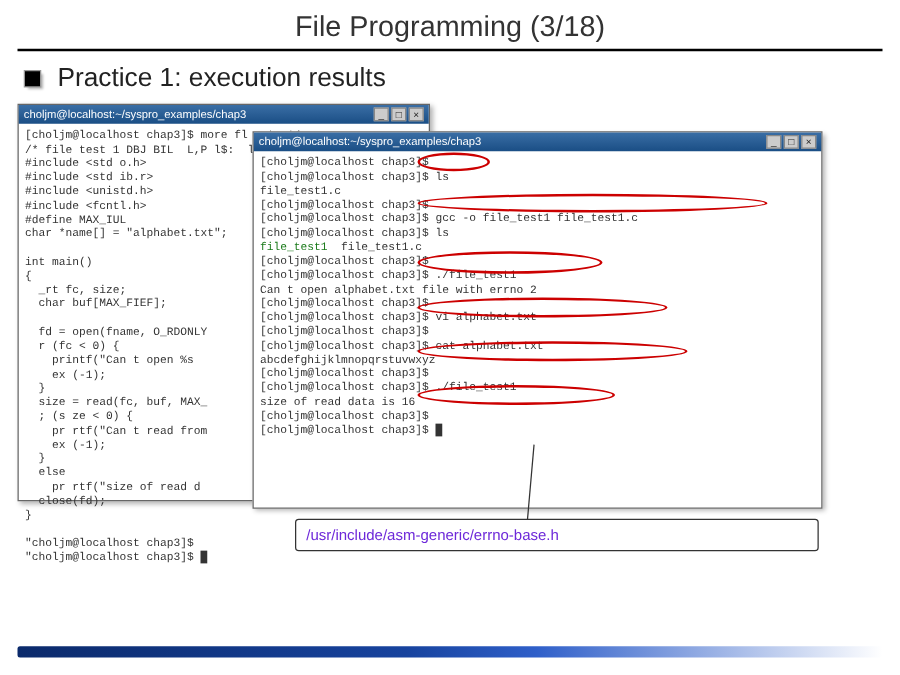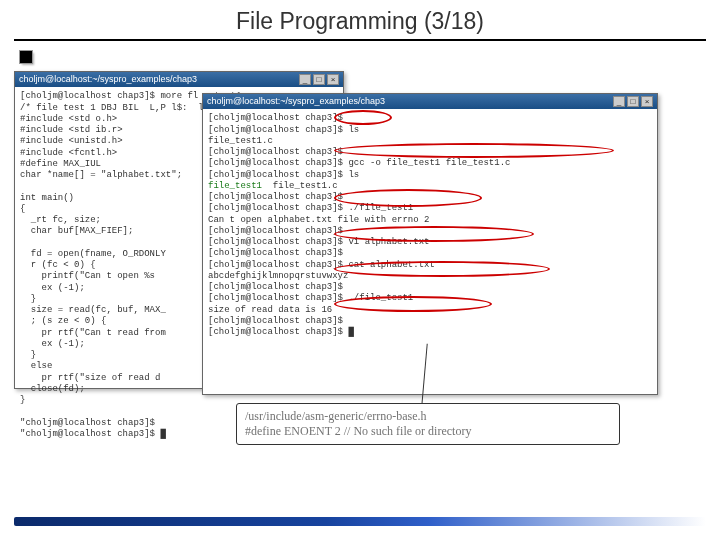--- a/index.html
+++ b/index.html
@@ -13,33 +13,34 @@
   .terminals { position: relative; margin: 4px 14px 0; height: 370px; padding-left: 28px; }
   .term { position: absolute; background: #fff; border: 1px solid #666; box-shadow: 2px 2px 4px rgba(0,0,0,0.3); font-family: "Courier New", monospace; font-size: 9px; line-height: 1.25; color: #333; }
   .term-titlebar { background: linear-gradient(#3a6ea5,#1a4e85); color: #fff; font-family: Arial,sans-serif; font-size: 9px; padding: 2px 4px; display: flex; justify-content: space-between; align-items: center; }
   .term-titlebar .wbtns { display: flex; gap: 2px; }
   .wbtn { width: 12px; height: 11px; background: #ccc; border: 1px solid #888; font-size: 8px; line-height: 9px; text-align: center; color: #222; }
   .term-body { padding: 4px 5px; white-space: pre; overflow: hidden; }
   .term1 { left: 0; top: 0; width: 330px; height: 318px; }
   .term2 { left: 188px; top: 22px; width: 456px; height: 302px; }
   .green { color: #1a7a1a; }
   .red-ell { position: absolute; border: 2px solid #c00; border-radius: 50%; pointer-events: none; }
-  .callout { position: absolute; left: 222px; top: 332px; width: 384px; background: #fff; border: 1px solid #333; border-radius: 3px; padding: 5px 8px; font-family: Liberation Serif, serif; font-size: 12px; color: #737373; }
+  .callout { position: absolute; left: 222px; top: 332px; width: 419px; background: #fff; border: 1px solid #333; border-radius: 3px; padding: 5px 8px; font-family: Liberation Sans, sans-serif; font-size: 12px; color: #6d28d9; }
   .callout-line { position: absolute; background: #333; height: 1px; transform-origin: left center; }
   .footer-bar { position: absolute; left: 14px; right: 14px; bottom: 14px; height: 9px; background: linear-gradient(90deg,#0b2a6b,#17439e 45%,#2f5fc9 60%,#fff 100%); border-radius: 2px; }
 </style>
 </head>
 <body>
 
 <div class="slide">
   <div class="title">File Programming (3/18)</div>
   <div class="title-underline"></div>
 
   <div class="bullet-row">
     <div class="bullet"></div>
+    <div class="bullet-text">Practice 1: execution results</div>
   </div>
 
   <div class="terminals">
 
     <div class="term term1">
       <div class="term-titlebar">
         <span>choljm@localhost:~/syspro_examples/chap3</span>
         <div class="wbtns">
           <div class="wbtn">_</div>
           <div class="wbtn">□</div>
@@ -117,19 +118,18 @@
         <div class="red-ell" style="left: 320px; top: 118px; width: 148px; height: 18px;"></div>
         <div class="red-ell" style="left: 320px; top: 155px; width: 200px; height: 16px;"></div>
         <div class="red-ell" style="left: 320px; top: 190px; width: 216px; height: 16px;"></div>
         <div class="red-ell" style="left: 320px; top: 225px; width: 158px; height: 16px;"></div>
       </div>
 
     <div class="callout-line" style="left:408px; top:332px; width:60px; transform:rotate(-85deg);"></div>
 
     <div class="callout">
       <div>/usr/include/asm-generic/errno-base.h</div>
-      <div>#define ENOENT 2   // No such file or directory</div>
     </div>
 
   </div>
 
   <div class="footer-bar"></div>
 </div>
 
 </body></html>

